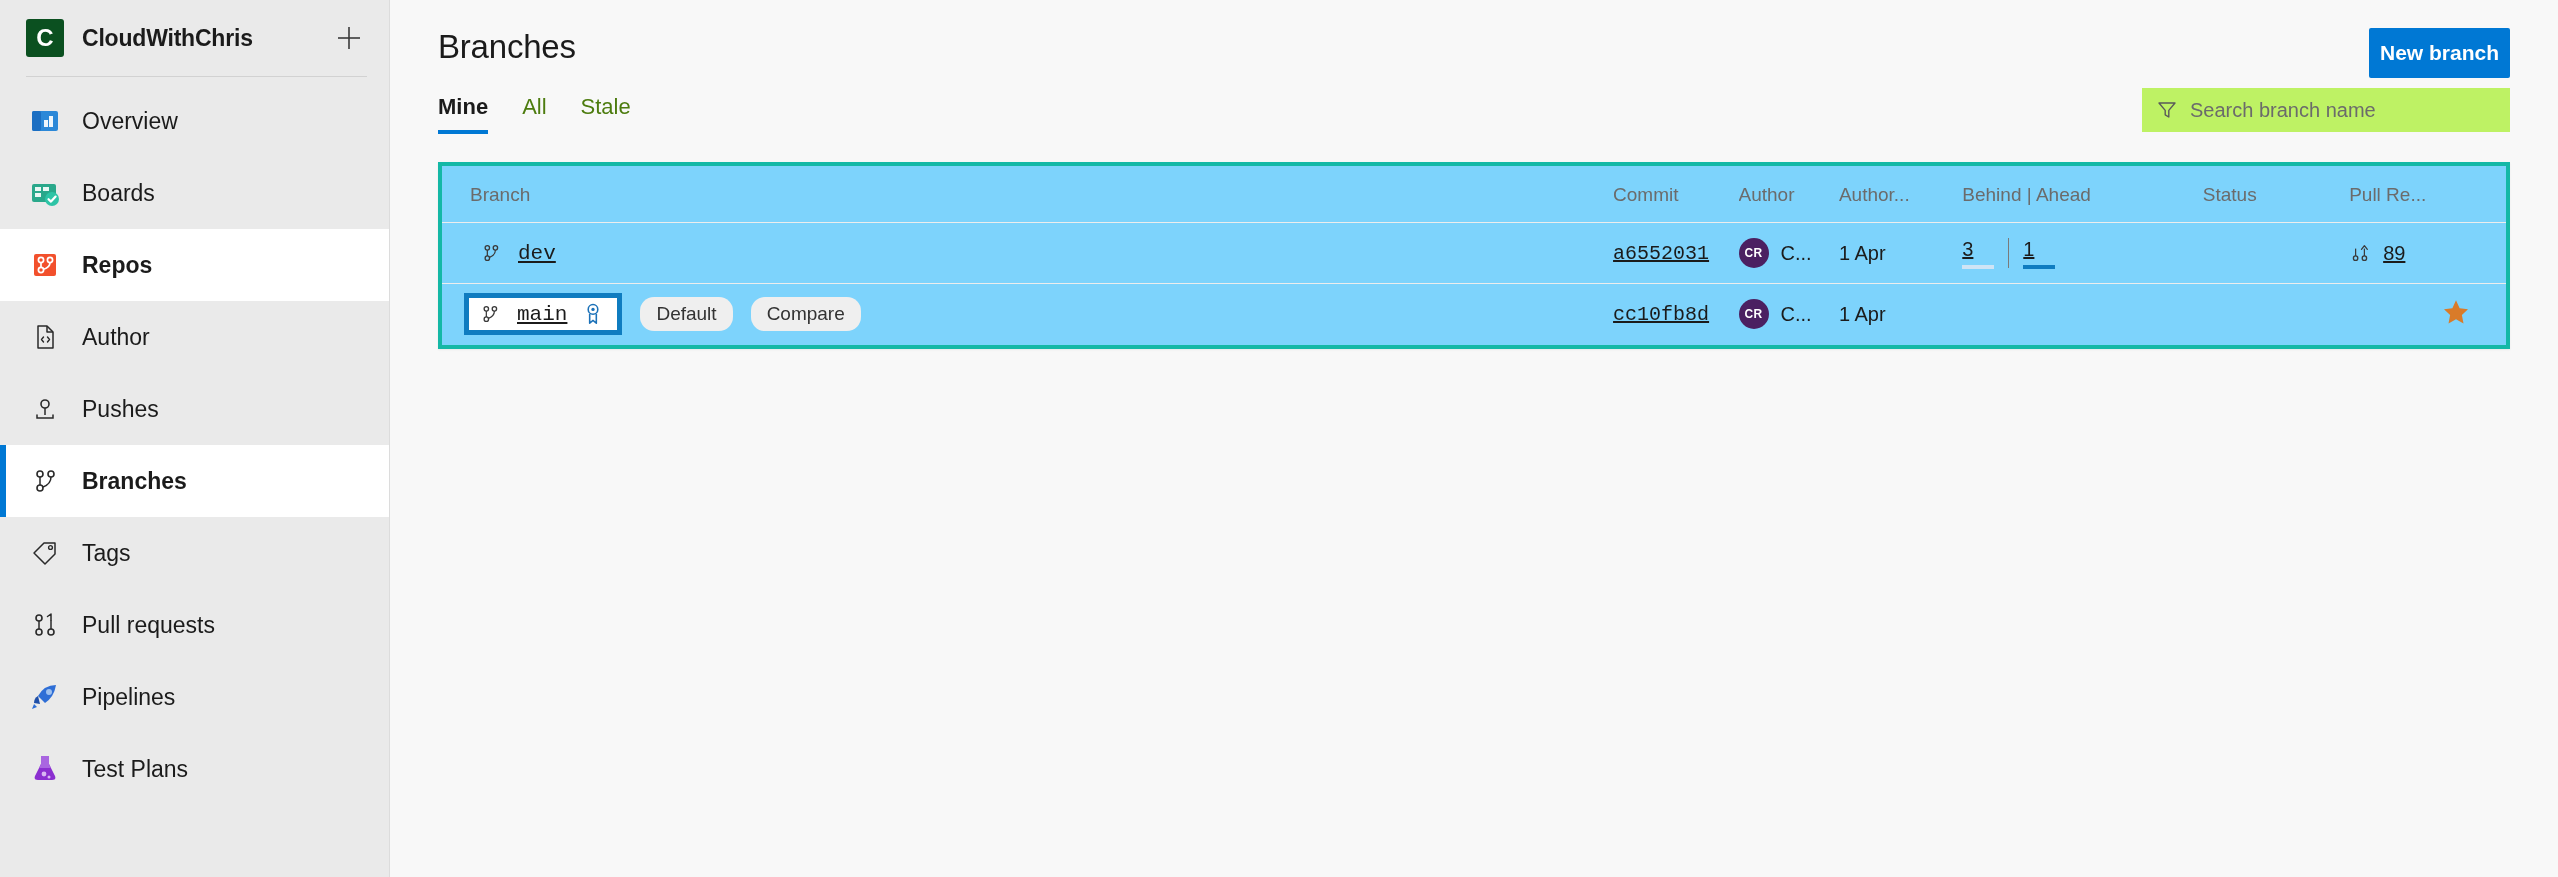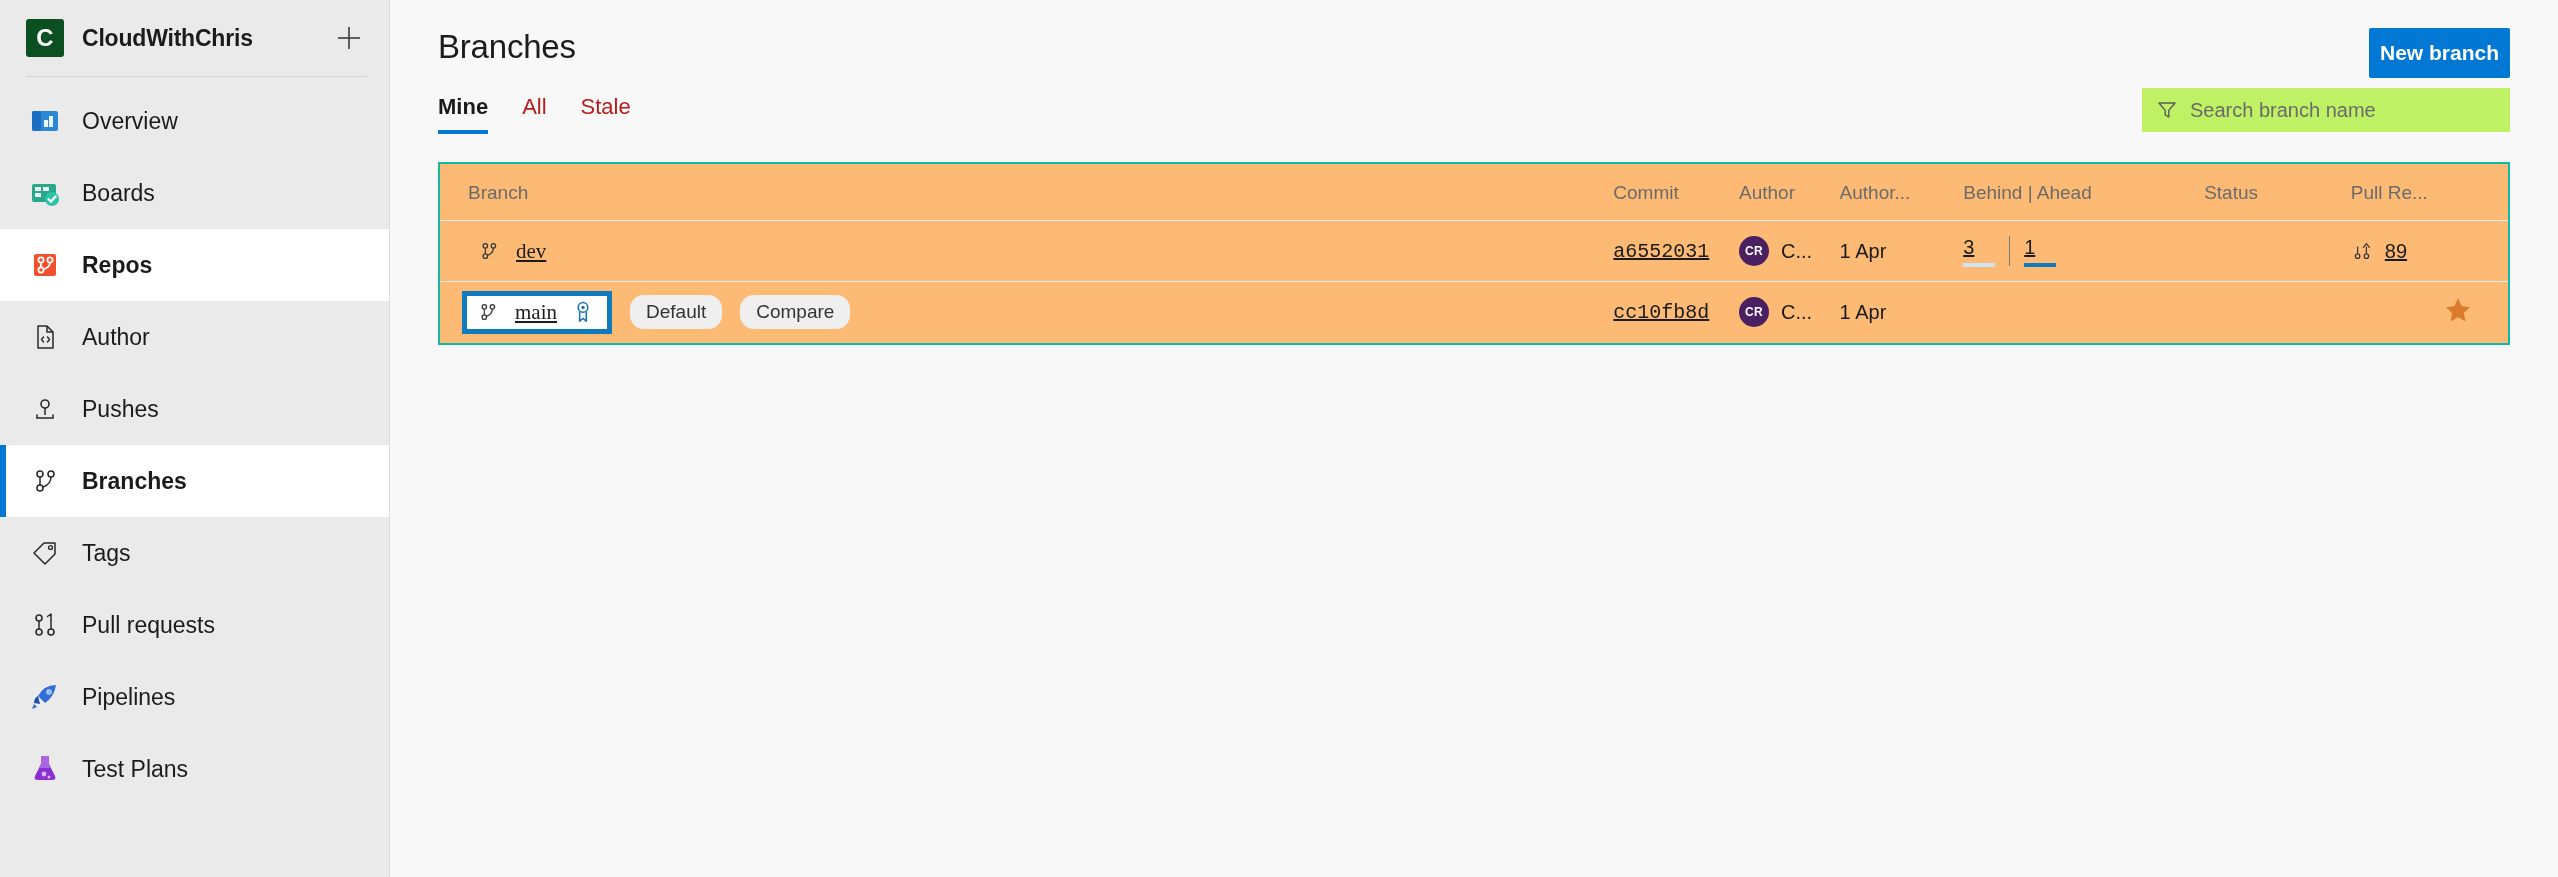--- a/index.html
+++ b/index.html
@@ -132,21 +132,21 @@
   .tabs-row {
     display: flex;
     align-items: center;
     padding: 0 48px;
     margin-top: 10px;
     position: relative;
   }
   .tabs { display: flex; align-items: flex-end; gap: 34px; }
   .tab {
     font-size: 22px;
-    color: #b91c1c;
+    color: #4d7c0f;
     padding-bottom: 14px;
     position: relative;
     cursor: pointer;
     white-space: nowrap;
   }
   .tab.active {
     color: #1b1b1b;
     font-weight: 700;
   }
   .tab.active::after {
@@ -175,22 +175,22 @@
     font-size: 20px;
     color: #333;
     width: 100%;
     font-family: "Liberation Sans", sans-serif;
   }
   .search-input::placeholder { color: #6b6b6b; }
 
   
   .table-card {
     margin: 22px 48px 0 48px;
-    background: #fdba74;
-    border: 2px solid #14b8a6;
+    background: #7dd3fc;
+    border: 4px solid #14b8a6;
     box-shadow: 0 1px 2px rgba(0,0,0,0.06);
   }
   table.branches {
     width: 100%;
     border-collapse: collapse;
     table-layout: fixed;
   }
   table.branches thead th {
     text-align: left;
     font-size: 19px;
@@ -231,21 +231,21 @@
     background: #ffffff;
     padding: 4px 14px 4px 10px;
     margin-left: -6px;
   }
   .branch-icon { flex: 0 0 22px; display: flex; align-items: center; }
   .branch-name {
     margin-left: 16px;
     font-size: 21px;
     color: #1b1b1b;
     text-decoration: underline;
-    font-family: Liberation Serif, serif;
+    font-family: Liberation Mono, monospace;
     cursor: pointer;
   }
   .default-badge-icon { margin-left: 16px; display: flex; align-items: center; }
   .pill {
     margin-left: 18px;
     background: #efefef;
     color: #333;
     border-radius: 14px;
     font-size: 19px;
     padding: 6px 16px;

